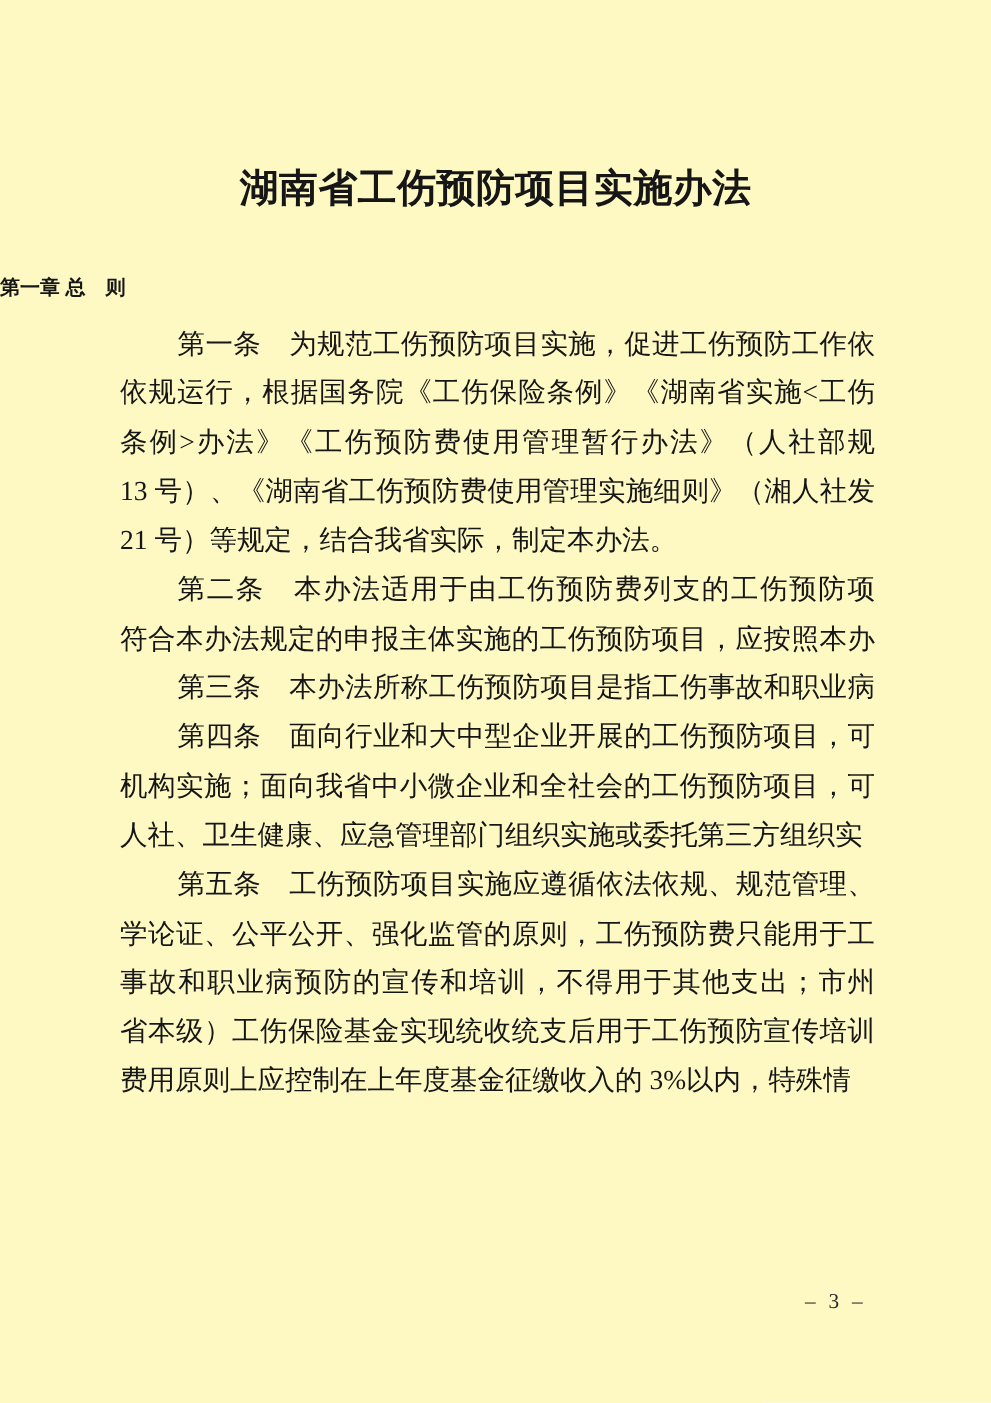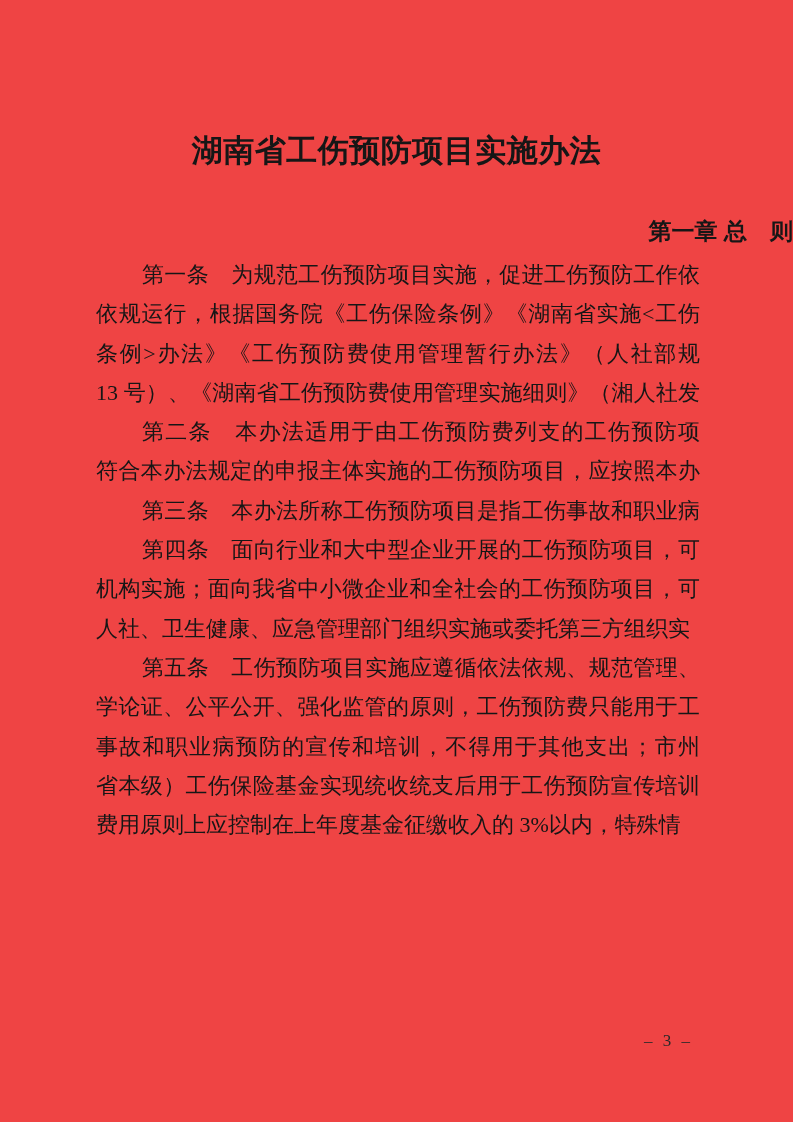--- a/index.html
+++ b/index.html
@@ -8,41 +8,41 @@
     height: 1122px;
     background: #ffffff;
     position: relative;
     overflow: hidden;
     font-family: "Liberation Serif", "DejaVu Serif", serif;
     color: #161616;
   }
   .page {
     position: absolute;
     inset: 0;
-    background: #ef4444;
+    background: #fef9c3;
   }
   .doc-title {
     position: absolute;
     left: 0;
     right: 0;
     top: 130px;
     text-align: center;
     font-size: 31px;
     line-height: 42px;
     font-weight: 700;
     font-family: "Liberation Serif", "DejaVu Serif", serif;
     letter-spacing: 0.5px;
   }
   .chapter-heading {
     position: absolute;
     left: 0;
     right: 0;
     top: 217px;
-    text-align: right;
-    font-size: 23px;
+    text-align: left;
+    font-size: 16px;
     line-height: 28px;
     font-weight: 700;
     font-family: "Liberation Sans", "DejaVu Sans", sans-serif;
   }
   .doc-body {
     position: absolute;
     left: 96px;
     top: 255px;
     width: 604px;
   }
@@ -82,20 +82,21 @@
 <div class="page">
   <div class="doc-title">湖南省工伤预防项目实施办法</div>
 
   <div class="chapter-heading">第一章 总　则</div>
 
   <div class="doc-body">
       <div class="text-line first">第一条　为规范工伤预防项目实施，促进工伤预防工作依法</div>
       <div class="text-line">依规运行，根据国务院《工伤保险条例》《湖南省实施&lt;工伤保险</div>
       <div class="text-line">条例&gt;办法》《工伤预防费使用管理暂行办法》（人社部规〔2017〕</div>
       <div class="text-line">13 号）、《湖南省工伤预防费使用管理实施细则》（湘人社发〔2019〕</div>
+      <div class="text-line last">21 号）等规定，结合我省实际，制定本办法。</div>
       <div class="text-line first">第二条　本办法适用于由工伤预防费列支的工伤预防项目，</div>
       <div class="text-line">符合本办法规定的申报主体实施的工伤预防项目，应按照本办法</div>
       <div class="text-line first">第三条　本办法所称工伤预防项目是指工伤事故和职业病预</div>
       <div class="text-line first">第四条　面向行业和大中型企业开展的工伤预防项目，可由</div>
       <div class="text-line">机构实施；面向我省中小微企业和全社会的工伤预防项目，可由</div>
       <div class="text-line last">人社、卫生健康、应急管理部门组织实施或委托第三方组织实施。</div>
       <div class="text-line first">第五条　工伤预防项目实施应遵循依法依规、规范管理、科</div>
       <div class="text-line">学论证、公平公开、强化监管的原则，工伤预防费只能用于工伤</div>
       <div class="text-line">事故和职业病预防的宣传和培训，不得用于其他支出；市州（含</div>
       <div class="text-line">省本级）工伤保险基金实现统收统支后用于工伤预防宣传培训的</div>

